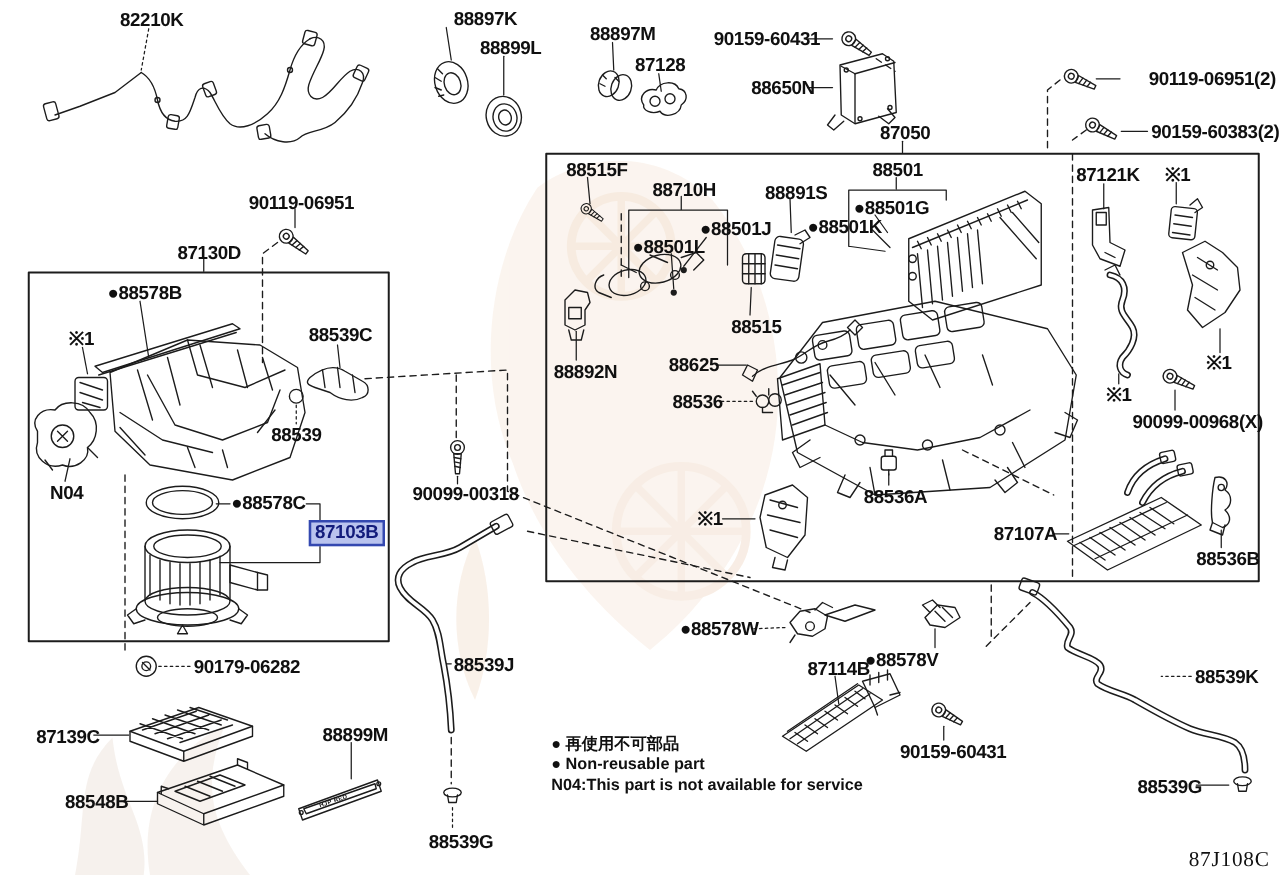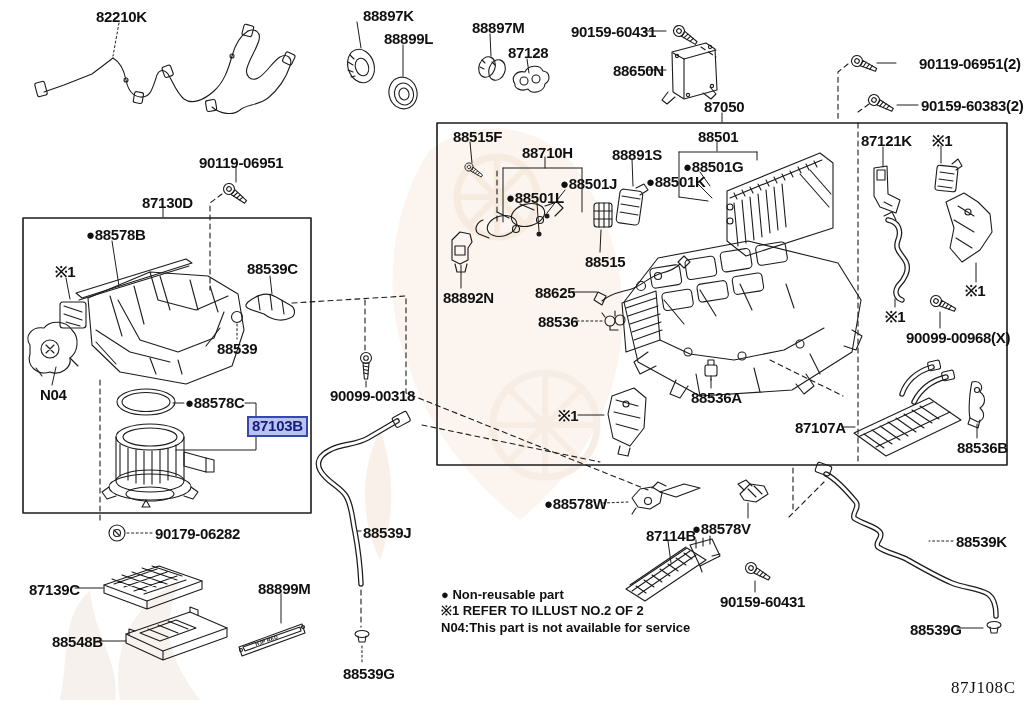--- a/index.html
+++ b/index.html
@@ -411,21 +411,21 @@
   </g>
 </svg>
 
 <div>
       <div class="lbl" style="left: 96px; top: 9px;">82210K</div>
       <div class="lbl" style="left: 341px; top: 8px; margin-left: 22px;">88897K</div>
       <div class="lbl" style="left: 384px; top: 31px;">88899L</div>
       <div class="lbl" style="left: 472px; top: 20px;">88897M</div>
       <div class="lbl" style="left: 508px; top: 45px;">87128</div>
       <div class="lbl" style="left: 571px; top: 24px;">90159-60431</div>
-      <div class="lbl" style="left: 601px; top: 63px; margin-left: 12px;">88650N</div>
+      <div class="lbl" style="left: 601px; top: 63px;">88650N</div>
       <div class="lbl" style="left: 704px; top: 99px;">87050</div>
       <div class="lbl" style="left: 899px; top: 56px; margin-left: 20px;">90119-06951(2)</div>
       <div class="lbl" style="left: 921px; top: 98px;">90159-60383(2)</div>
       <div class="lbl" style="left: 199px; top: 155px;">90119-06951</div>
       <div class="lbl" style="left: 142px; top: 195px;">87130D</div>
       <div class="lbl" style="left: 86px; top: 227px;">●88578B</div>
       <div class="lbl" style="left: 55px; top: 264px;">※1</div>
       <div class="lbl" style="left: 247px; top: 261px;">88539C</div>
       <div class="lbl" style="left: 217px; top: 341px;">88539</div>
       <div class="lbl" style="left: 40px; top: 387px;">N04</div>
@@ -462,18 +462,18 @@
       <div class="lbl" style="left: 544px; top: 496px;">●88578W</div>
       <div class="lbl" style="left: 692px; top: 521px; text-align: center;">●88578V</div>
       <div class="lbl" style="left: 646px; top: 528px;">87114B</div>
       <div class="lbl" style="left: 720px; top: 594px;">90159-60431</div>
       <div class="lbl" style="left: 956px; top: 534px;">88539K</div>
       <div class="lbl" style="left: 910px; top: 622px;">88539G</div>
       <div class="lbl code" style="left: 951px; top: 679px;">87J108C</div>
     </div>
 
 <div class="legend">
+  <div>● 再使用不可部品</div>
   <div>● Non-reusable part</div>
-  <div>※1 REFER TO ILLUST NO.2 OF 2</div>
   <div>N04:This part is not available for service</div>
 </div>
 
 </div>
 
 </body></html>

